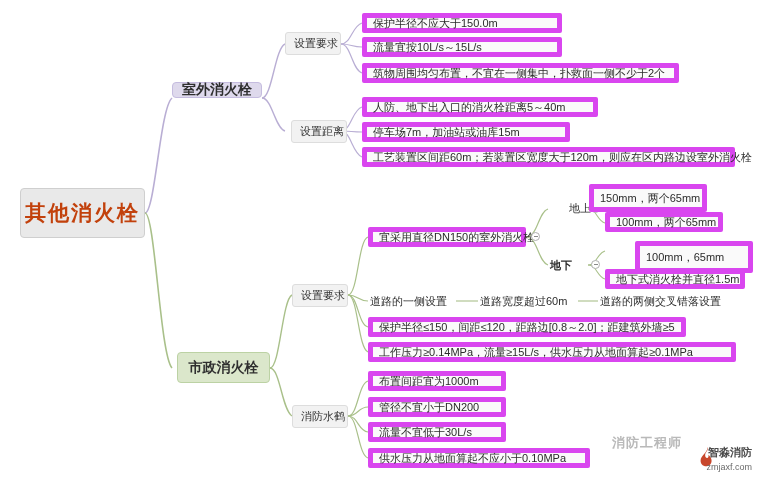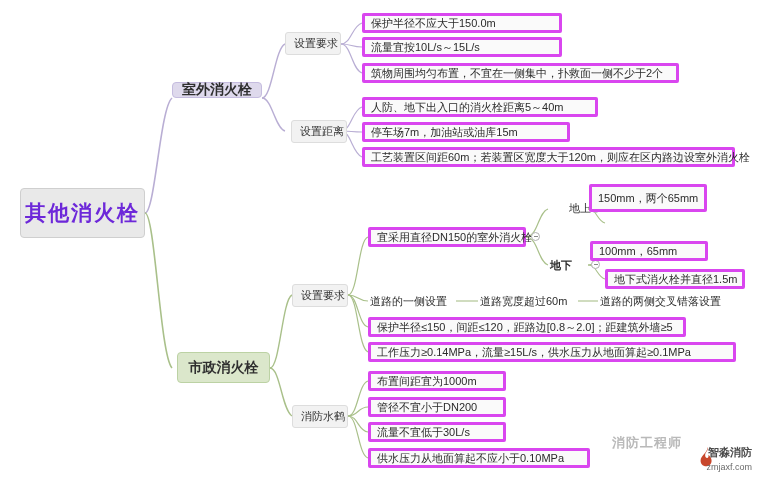--- a/index.html
+++ b/index.html
@@ -32,21 +32,21 @@
     box-sizing: border-box;
     white-space: nowrap;
     display: flex;
     align-items: center;
   }
   
   .root {
     background: #e9e9e9;
     border: 1px solid #cfcfcf;
     border-radius: 4px;
-    color: #6d28d9;
+    color: #c2410c;
     font-size: 21px;
     font-weight: bold;
     letter-spacing: 2px;
     padding: 10px 14px;
     justify-content: center;
   }
   
   .lvl2 {
     border-radius: 4px;
     font-size: 14px;
@@ -68,21 +68,21 @@
     background: #f2f2f2;
     border: 1px solid #dddddd;
     border-radius: 3px;
     font-size: 11px;
     color: #333333;
     padding: 5px 8px;
   }
   
   .leaf {
     background: #fafafa;
-    border: 3px solid #d946ef;
+    border: 5px solid #d946ef;
     border-radius: 2px;
     font-size: 11px;
     color: #2b2b2b;
     padding: 3px 6px;
   }
   .leaf.plain {
     background: transparent;
     border: none;
     padding: 3px 2px;
   }
@@ -214,24 +214,25 @@
   <div class="node leaf" style="left:362px; top:147px; width:373px; height:20px;">工艺装置区间距60m；若装置区宽度大于120m，则应在区内路边设室外消火栓</div>
 
   <div class="node lvl3" style="left:292px; top:284px; width:56px; height:23px;">设置要求</div>
 
   <div class="node leaf" style="left:368px; top:227px; width:158px; height:20px;">宜采用直径DN150的室外消火栓</div>
   <div class="toggle" style="left:531px; top:232px;"></div>
 
   <div class="node leaf plain" style="left:550px; top:199px; width:36px; height:18px;margin-left:17px;">地上</div>
   <div class="toggle" style="left:591px; top:204px;"></div>
   <div class="node leaf" style="left:589px; top:184px; width:118px; height:28px;">150mm，两个65mm</div>
+  <div class="node leaf" style="left:605px; top:212px; width:118px; height:20px;">100mm，两个65mm</div>
 
   <div class="node leaf plain" style="left:548px; top:256px; width:36px; height:18px;font-weight:bold;">地下</div>
   <div class="toggle" style="left:591px; top:260px;"></div>
-  <div class="node leaf" style="left:590px; top:241px; width:118px; height:20px;text-align:right;">100mm，65mm</div>
+  <div class="node leaf" style="left:635px; top:241px; width:118px; height:32px;text-align:right;">100mm，65mm</div>
   <div class="node leaf" style="left:605px; top:269px; width:140px; height:20px;">地下式消火栓并直径1.5m</div>
 
   <div class="node leaf plain" style="left:368px; top:292px; width:88px; height:18px;">道路的一侧设置</div>
   <div class="node leaf plain" style="left:478px; top:292px; width:100px; height:18px;">道路宽度超过60m</div>
   <div class="node leaf plain" style="left:598px; top:292px; width:136px; height:18px;">道路的两侧交叉错落设置</div>
 
   <div class="node leaf" style="left:368px; top:317px; width:318px; height:20px;">保护半径≤150，间距≤120，距路边[0.8～2.0]；距建筑外墙≥5</div>
 
   <div class="node leaf" style="left:368px; top:342px; width:368px; height:20px;">工作压力≥0.14MPa，流量≥15L/s，供水压力从地面算起≥0.1MPa</div>
 

